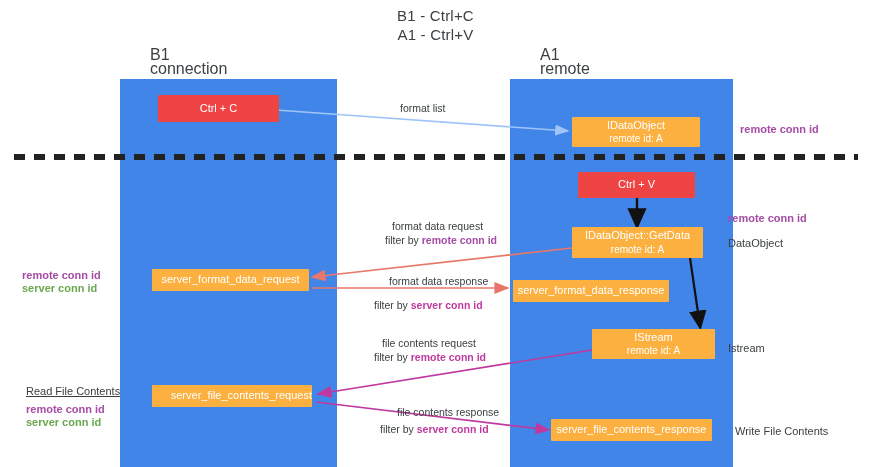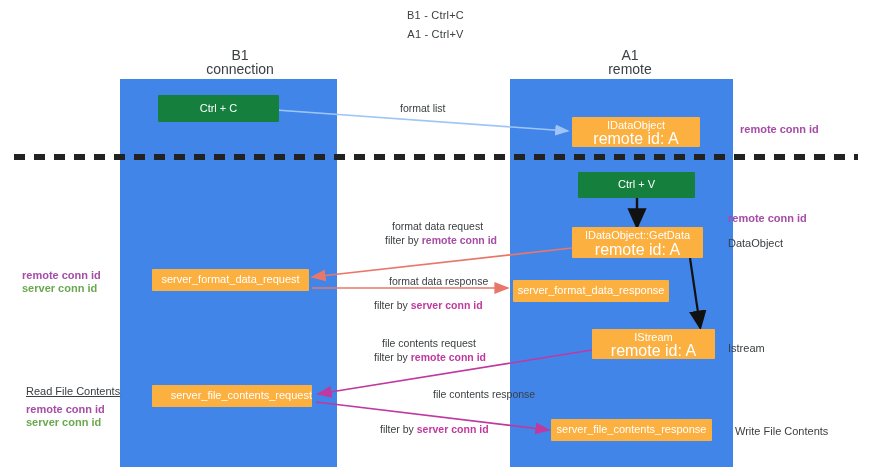--- a/index.html
+++ b/index.html
@@ -6,43 +6,43 @@
   body{
     width:871px;height:467px;position:relative;overflow:hidden;
     font-family:"Liberation Sans","DejaVu Sans",sans-serif;
     color:#3c4043;
   }
   #stage{position:absolute;left:0;top:0;width:871px;height:467px;}
 
   
   .title{
     position:absolute;left:0;top:6px;width:871px;text-align:center;
-    font-size:11px;line-height:19px;color:#3c4043;letter-spacing:.2px;
+    font-size:15px;line-height:19px;color:#3c4043;letter-spacing:.2px;
   }
 
   
   .colhead{
-    position:absolute;text-align:center;font-size:14px;line-height:14px;
+    position:absolute;text-align:left;font-size:16px;line-height:14px;
     color:#3c4043;
   }
 
   
   .lane{position:absolute;background:#4285e8;}
 
   
   .node{
     position:absolute;box-sizing:border-box;
     display:flex;flex-direction:column;align-items:center;justify-content:center;
     color:#ffffff;font-size:11px;line-height:13.5px;text-align:center;
     border-radius:1px;
   }
-  .node.green{background:#15803d;}
+  .node.green{background:#ef4444;}
   .node.orange{background:#fbb košt;}
   .node.orange{background:#fbb040;}
-  .node .l2{font-size:16px;}
+  .node .l2{font-size:10px;}
 
   
   .sidelabel{
     position:absolute;font-size:11px;line-height:14px;color:#3c4043;
     white-space:nowrap;
   }
   .conn{
     position:absolute;font-size:11px;line-height:14px;font-weight:bold;
     white-space:nowrap;
   }
@@ -163,21 +163,21 @@
   <div class="cap" style="left:389px;top:275px;">format data response</div>
   <div class="cap" style="left:374px;top:299px;">
     <span>filter by </span><b class="c-magenta">server conn id</b>
   </div>
 
   <div class="cap" style="left:382px;top:337px;">file contents request</div>
   <div class="cap" style="left:374px;top:351px;">
     <span>filter by </span><b class="c-magenta">remote conn id</b>
   </div>
 
-  <div class="cap" style="left:397px;top:388px;margin-left:36px;">file contents response</div>
+  <div class="cap" style="left:397px;top:406px;">file contents response</div>
   <div class="cap" style="left:380px;top:423px;">
     <span>filter by </span><b class="c-magenta">server conn id</b>
   </div>
 
   <div class="conn c-purple" style="left:740px;top:122px;">remote conn id</div>
 
   <div class="conn c-purple" style="left:728px;top:211px;">remote conn id</div>
 
   <div class="sidelabel" style="left:728px;top:236px;">DataObject</div>
 

